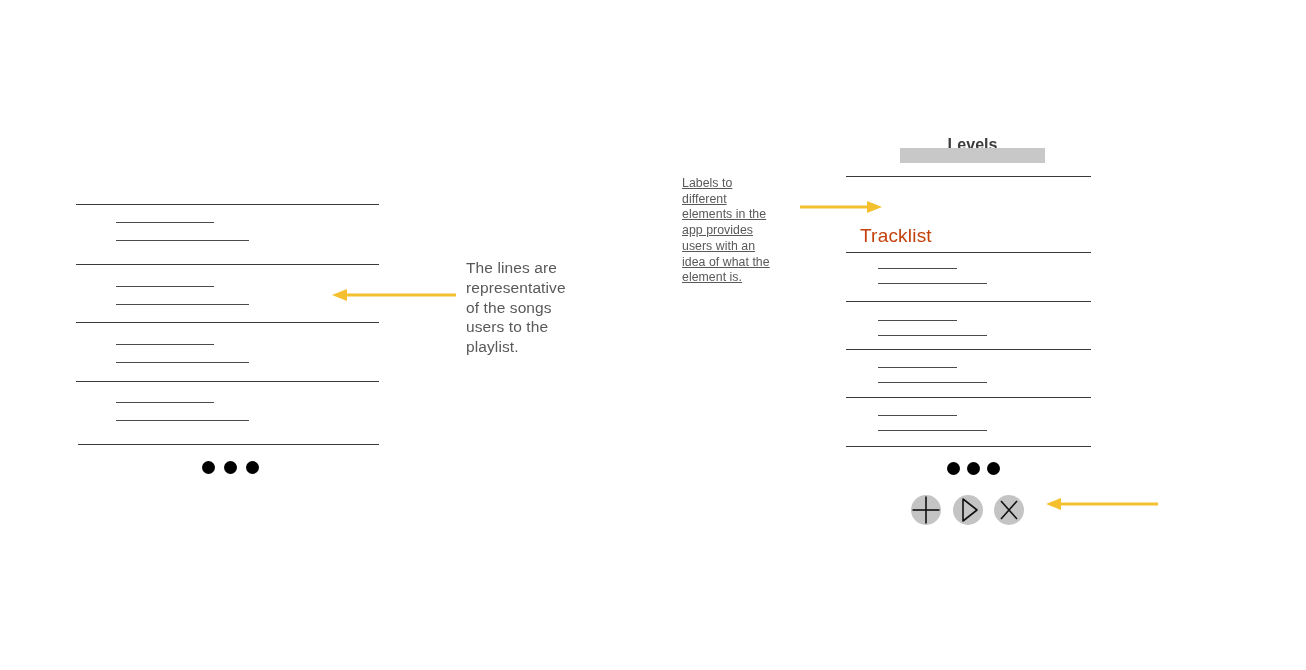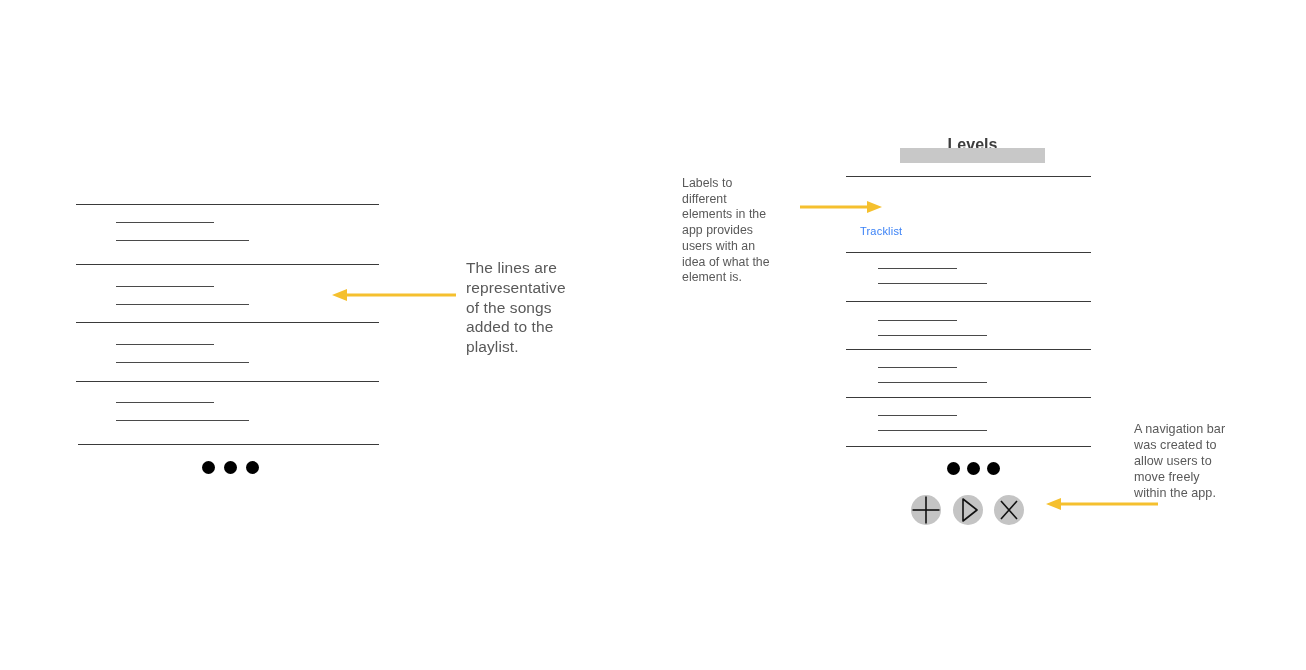--- a/index.html
+++ b/index.html
@@ -71,22 +71,22 @@
   }
   .cutoff-title {
     position: absolute;
     color: #3d3d3d;
     font-size: 16px;
     text-align: center;
     overflow: hidden;
   }
   .panel-label {
     position: absolute;
-    color: #3b82f6;
-    font-size: 11px;
+    color: #c2410c;
+    font-size: 19px;
     letter-spacing: 0.2px;
   }
 
   
   .navbtn {
     position: absolute;
     width: 30px;
     height: 30px;
     border-radius: 50%;
     background: #c4c4c4;
@@ -133,24 +133,24 @@
   <div class="arrow" style="left:332px; top:288px;">
     <svg width="124" height="14" viewBox="0 0 124 14">
       <line x1="14" y1="7" x2="124" y2="7" stroke="#f5c02e" stroke-width="3"></line>
       <polygon points="0,7 15,1 15,13" fill="#f5c02e"></polygon>
     </svg>
   </div>
 
   <div class="annotation left-note" style="left:466px; top:258px; width:130px;">The lines are
 representative
 of the songs
-added to the
+users to the
 playlist.</div>
 
-  <div class="annotation mid-note" style="left:682px; top:176px; width:100px;">Labels to
+  <div class="annotation mid-note" style="left:682px; top:176px; width:100px;text-decoration:underline;">Labels to
 different
 elements in the
 app provides
 users with an
 idea of what the
 element is.</div>
 
   <div class="arrow" style="left:800px; top:200px;">
     <svg width="82" height="14" viewBox="0 0 82 14">
       <line x1="0" y1="7" x2="68" y2="7" stroke="#f5c02e" stroke-width="3"></line>
@@ -217,19 +217,14 @@
     </div>
   </div>
 
   <div class="arrow" style="left:1046px; top:497px;">
     <svg width="112" height="14" viewBox="0 0 112 14">
       <line x1="14" y1="7" x2="112" y2="7" stroke="#f5c02e" stroke-width="3"></line>
       <polygon points="0,7 15,1 15,13" fill="#f5c02e"></polygon>
     </svg>
   </div>
 
-  <div class="annotation right-note" style="left:1134px; top:421px; width:112px;">A navigation bar
-was created to
-allow users to
-move freely
-within the app.</div>
 
 </div>
 
 </body></html>

